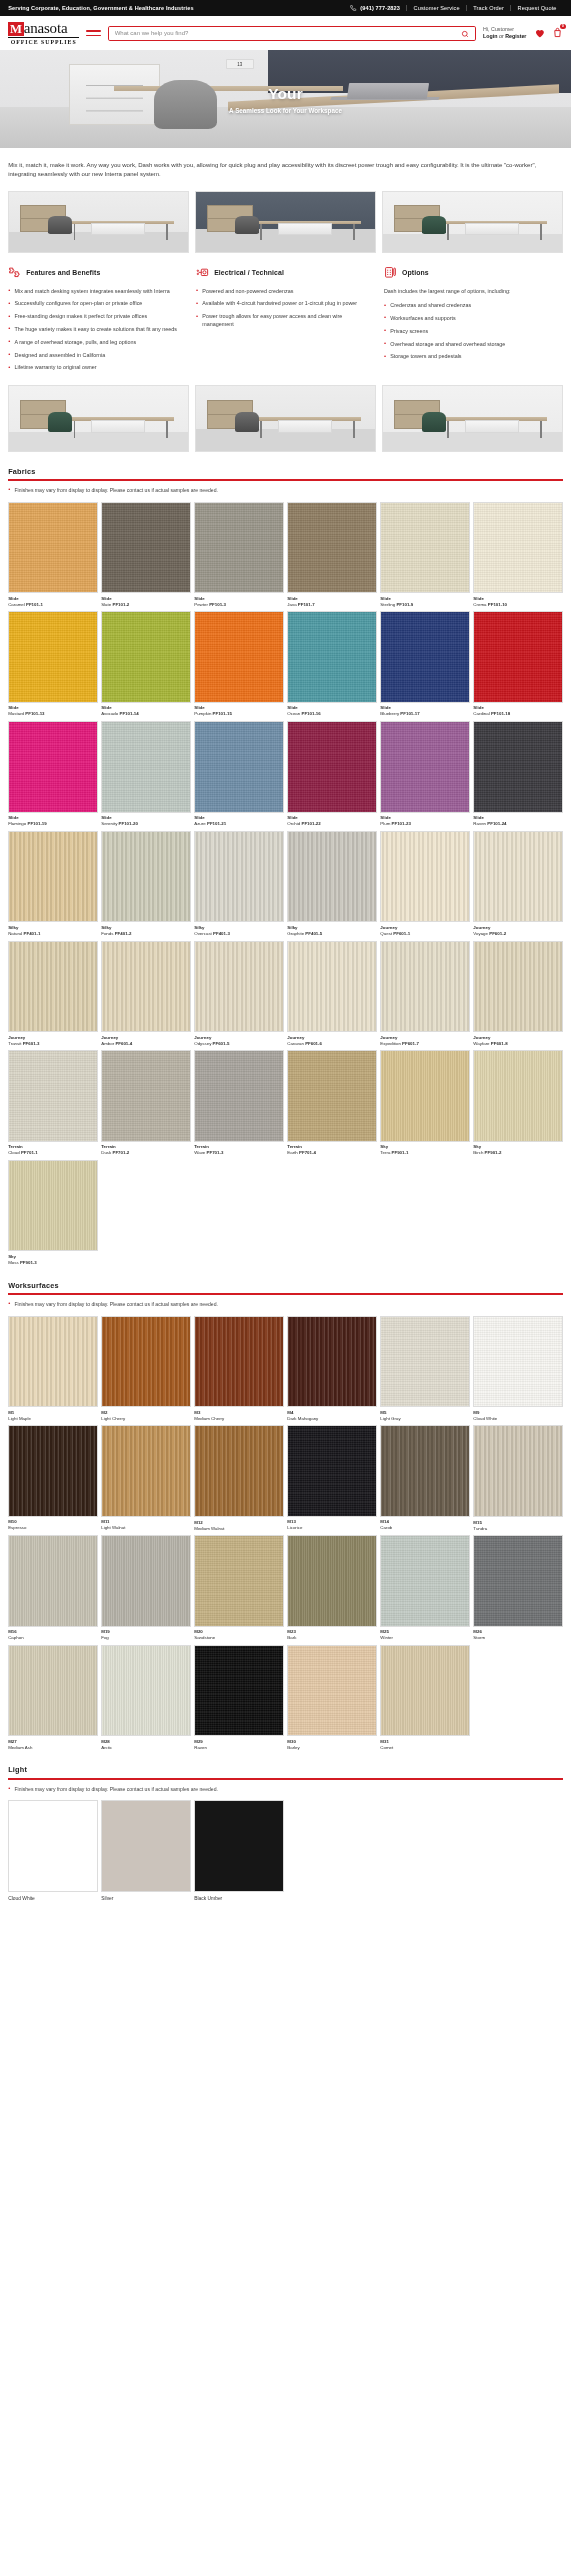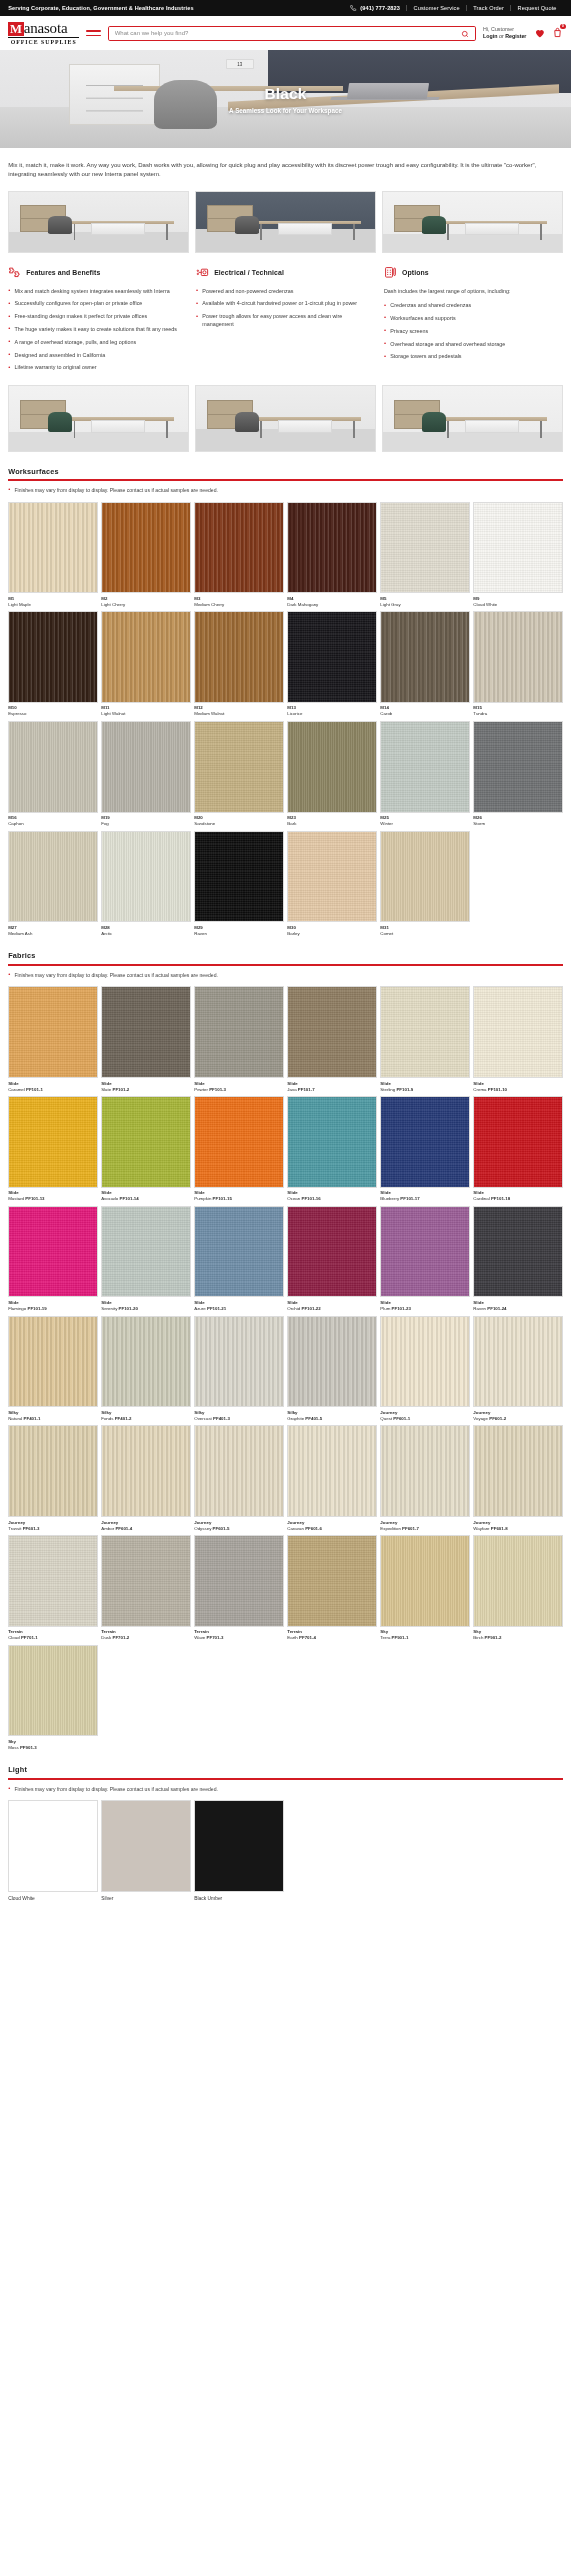--- a/index.html
+++ b/index.html
@@ -365,21 +365,21 @@
     <div class="hero-floor"></div>
     <div class="hero-cab"></div>
     <div class="hero-clock">13</div>
     <div class="hero-desk2"></div>
     <div class="hero-desk"></div>
     <div class="hero-chair"></div>
     <div class="hero-laptop-base"></div>
     <div class="hero-laptop"></div>
   </div>
   <div class="hero-overlay">
-    <div class="hero-title">Black</div>
+    <div class="hero-title">Your</div>
     <div class="hero-sub">A Seamless Look for Your Workspace</div>
   </div>
 </div>
 
 <div class="wrap">
 
   <p class="intro">Mix it, match it, make it work. Any way you work, Dash works with you, allowing for quick plug and play accessibility with its discreet power trough and easy configurability. It is the ultimate "co-worker", integrating seamlessly with our new Interra panel system.</p>
 
   <div class="img-row" id="gallery-top">
       <div class="ph">
@@ -492,20 +492,360 @@
         <div class="p-desk"></div>
         <div class="p-leg" style="left:36%;top:54%;height:26%"></div>
         <div class="p-leg" style="left:88%;top:54%;height:26%"></div>
         <div class="p-cab" style="left:46%;top:52%;width:30%;height:20%"></div>
         <div class="p-chair green" style="left:22%;top:40%;width:13%;height:30%"></div>
       </div>
     </div>
 
   <div id="sections">
       <div class="section">
+        <div class="sec-title">Fabrics</div>
+        <div class="sec-rule"></div>
+        <div class="sec-note">Finishes may vary from display to display. Please contact us if actual samples are needed.</div>
+        <div class="swatch-grid">
+          <div class="sw">
+            <div class="sw-chip" style="background: rgb(224, 165, 88);">
+              <div class="tex"></div>
+            </div>
+            <div class="sw-label">
+              <span class="brand">Slide</span>
+              <span class="nm">Caramel <b>PF101-1</b></span>
+            </div>
+          </div>
+          <div class="sw">
+            <div class="sw-chip" style="background: rgb(109, 100, 88);">
+              <div class="tex"></div>
+            </div>
+            <div class="sw-label">
+              <span class="brand">Slide</span>
+              <span class="nm">Slate <b>PF101-2</b></span>
+            </div>
+          </div>
+          <div class="sw">
+            <div class="sw-chip" style="background: rgb(154, 150, 138);">
+              <div class="tex"></div>
+            </div>
+            <div class="sw-label">
+              <span class="brand">Slide</span>
+              <span class="nm">Pewter <b>PF101-3</b></span>
+            </div>
+          </div>
+          <div class="sw">
+            <div class="sw-chip" style="background: rgb(143, 125, 98);">
+              <div class="tex"></div>
+            </div>
+            <div class="sw-label">
+              <span class="brand">Slide</span>
+              <span class="nm">Java <b>PF101-7</b></span>
+            </div>
+          </div>
+          <div class="sw">
+            <div class="sw-chip" style="background: rgb(227, 220, 196);">
+              <div class="tex"></div>
+            </div>
+            <div class="sw-label">
+              <span class="brand">Slide</span>
+              <span class="nm">Sterling <b>PF101-9</b></span>
+            </div>
+          </div>
+          <div class="sw">
+            <div class="sw-chip" style="background: rgb(240, 233, 214);">
+              <div class="tex"></div>
+            </div>
+            <div class="sw-label">
+              <span class="brand">Slide</span>
+              <span class="nm">Crema <b>PF101-10</b></span>
+            </div>
+          </div>
+          <div class="sw">
+            <div class="sw-chip" style="background: rgb(233, 176, 29);">
+              <div class="tex"></div>
+            </div>
+            <div class="sw-label">
+              <span class="brand">Slide</span>
+              <span class="nm">Mustard <b>PF101-13</b></span>
+            </div>
+          </div>
+          <div class="sw">
+            <div class="sw-chip" style="background: rgb(167, 182, 56);">
+              <div class="tex"></div>
+            </div>
+            <div class="sw-label">
+              <span class="brand">Slide</span>
+              <span class="nm">Avocado <b>PF101-14</b></span>
+            </div>
+          </div>
+          <div class="sw">
+            <div class="sw-chip" style="background: rgb(236, 112, 25);">
+              <div class="tex"></div>
+            </div>
+            <div class="sw-label">
+              <span class="brand">Slide</span>
+              <span class="nm">Pumpkin <b>PF101-15</b></span>
+            </div>
+          </div>
+          <div class="sw">
+            <div class="sw-chip" style="background: rgb(78, 154, 163);">
+              <div class="tex"></div>
+            </div>
+            <div class="sw-label">
+              <span class="brand">Slide</span>
+              <span class="nm">Ocean <b>PF101-16</b></span>
+            </div>
+          </div>
+          <div class="sw">
+            <div class="sw-chip" style="background: rgb(38, 58, 119);">
+              <div class="tex"></div>
+            </div>
+            <div class="sw-label">
+              <span class="brand">Slide</span>
+              <span class="nm">Blueberry <b>PF101-17</b></span>
+            </div>
+          </div>
+          <div class="sw">
+            <div class="sw-chip" style="background: rgb(200, 22, 29);">
+              <div class="tex"></div>
+            </div>
+            <div class="sw-label">
+              <span class="brand">Slide</span>
+              <span class="nm">Cardinal <b>PF101-18</b></span>
+            </div>
+          </div>
+          <div class="sw">
+            <div class="sw-chip" style="background: rgb(227, 25, 123);">
+              <div class="tex"></div>
+            </div>
+            <div class="sw-label">
+              <span class="brand">Slide</span>
+              <span class="nm">Flamingo <b>PF101-19</b></span>
+            </div>
+          </div>
+          <div class="sw">
+            <div class="sw-chip" style="background: rgb(191, 201, 194);">
+              <div class="tex"></div>
+            </div>
+            <div class="sw-label">
+              <span class="brand">Slide</span>
+              <span class="nm">Serenity <b>PF101-20</b></span>
+            </div>
+          </div>
+          <div class="sw">
+            <div class="sw-chip" style="background: rgb(111, 142, 168);">
+              <div class="tex"></div>
+            </div>
+            <div class="sw-label">
+              <span class="brand">Slide</span>
+              <span class="nm">Azure <b>PF101-21</b></span>
+            </div>
+          </div>
+          <div class="sw">
+            <div class="sw-chip" style="background: rgb(142, 32, 69);">
+              <div class="tex"></div>
+            </div>
+            <div class="sw-label">
+              <span class="brand">Slide</span>
+              <span class="nm">Orchid <b>PF101-22</b></span>
+            </div>
+          </div>
+          <div class="sw">
+            <div class="sw-chip" style="background: rgb(155, 94, 151);">
+              <div class="tex"></div>
+            </div>
+            <div class="sw-label">
+              <span class="brand">Slide</span>
+              <span class="nm">Plum <b>PF101-23</b></span>
+            </div>
+          </div>
+          <div class="sw">
+            <div class="sw-chip" style="background: rgb(59, 58, 63);">
+              <div class="tex"></div>
+            </div>
+            <div class="sw-label">
+              <span class="brand">Slide</span>
+              <span class="nm">Raven <b>PF101-24</b></span>
+            </div>
+          </div>
+          <div class="sw">
+            <div class="sw-chip wood" style="background: rgb(222, 199, 154);">
+              <div class="tex"></div>
+            </div>
+            <div class="sw-label">
+              <span class="brand">Silky</span>
+              <span class="nm">Natural <b>PF401-1</b></span>
+            </div>
+          </div>
+          <div class="sw">
+            <div class="sw-chip wood" style="background: rgb(205, 204, 185);">
+              <div class="tex"></div>
+            </div>
+            <div class="sw-label">
+              <span class="brand">Silky</span>
+              <span class="nm">Fonds <b>PF401-2</b></span>
+            </div>
+          </div>
+          <div class="sw">
+            <div class="sw-chip wood" style="background: rgb(217, 214, 203);">
+              <div class="tex"></div>
+            </div>
+            <div class="sw-label">
+              <span class="brand">Silky</span>
+              <span class="nm">Overcast <b>PF401-3</b></span>
+            </div>
+          </div>
+          <div class="sw">
+            <div class="sw-chip wood" style="background: rgb(201, 198, 189);">
+              <div class="tex"></div>
+            </div>
+            <div class="sw-label">
+              <span class="brand">Silky</span>
+              <span class="nm">Graphite <b>PF401-5</b></span>
+            </div>
+          </div>
+          <div class="sw">
+            <div class="sw-chip wood" style="background: rgb(239, 229, 207);">
+              <div class="tex"></div>
+            </div>
+            <div class="sw-label">
+              <span class="brand">Journey</span>
+              <span class="nm">Quest <b>PF601-1</b></span>
+            </div>
+          </div>
+          <div class="sw">
+            <div class="sw-chip wood" style="background: rgb(233, 225, 205);">
+              <div class="tex"></div>
+            </div>
+            <div class="sw-label">
+              <span class="brand">Journey</span>
+              <span class="nm">Voyage <b>PF601-2</b></span>
+            </div>
+          </div>
+          <div class="sw">
+            <div class="sw-chip wood" style="background: rgb(220, 207, 174);">
+              <div class="tex"></div>
+            </div>
+            <div class="sw-label">
+              <span class="brand">Journey</span>
+              <span class="nm">Transit <b>PF601-3</b></span>
+            </div>
+          </div>
+          <div class="sw">
+            <div class="sw-chip wood" style="background: rgb(226, 214, 186);">
+              <div class="tex"></div>
+            </div>
+            <div class="sw-label">
+              <span class="brand">Journey</span>
+              <span class="nm">Ambor <b>PF601-4</b></span>
+            </div>
+          </div>
+          <div class="sw">
+            <div class="sw-chip wood" style="background: rgb(227, 218, 196);">
+              <div class="tex"></div>
+            </div>
+            <div class="sw-label">
+              <span class="brand">Journey</span>
+              <span class="nm">Odyssey <b>PF601-5</b></span>
+            </div>
+          </div>
+          <div class="sw">
+            <div class="sw-chip wood" style="background: rgb(232, 224, 203);">
+              <div class="tex"></div>
+            </div>
+            <div class="sw-label">
+              <span class="brand">Journey</span>
+              <span class="nm">Caravan <b>PF601-6</b></span>
+            </div>
+          </div>
+          <div class="sw">
+            <div class="sw-chip wood" style="background: rgb(228, 221, 201);">
+              <div class="tex"></div>
+            </div>
+            <div class="sw-label">
+              <span class="brand">Journey</span>
+              <span class="nm">Expedition <b>PF601-7</b></span>
+            </div>
+          </div>
+          <div class="sw">
+            <div class="sw-chip wood" style="background: rgb(223, 213, 187);">
+              <div class="tex"></div>
+            </div>
+            <div class="sw-label">
+              <span class="brand">Journey</span>
+              <span class="nm">Wayfare <b>PF601-8</b></span>
+            </div>
+          </div>
+          <div class="sw">
+            <div class="sw-chip" style="background: rgb(217, 213, 198);">
+              <div class="tex"></div>
+            </div>
+            <div class="sw-label">
+              <span class="brand">Terrain</span>
+              <span class="nm">Cloud <b>PF701-1</b></span>
+            </div>
+          </div>
+          <div class="sw">
+            <div class="sw-chip" style="background: rgb(184, 178, 164);">
+              <div class="tex"></div>
+            </div>
+            <div class="sw-label">
+              <span class="brand">Terrain</span>
+              <span class="nm">Dusk <b>PF701-2</b></span>
+            </div>
+          </div>
+          <div class="sw">
+            <div class="sw-chip" style="background: rgb(168, 164, 157);">
+              <div class="tex"></div>
+            </div>
+            <div class="sw-label">
+              <span class="brand">Terrain</span>
+              <span class="nm">Wave <b>PF701-3</b></span>
+            </div>
+          </div>
+          <div class="sw">
+            <div class="sw-chip" style="background: rgb(189, 167, 120);">
+              <div class="tex"></div>
+            </div>
+            <div class="sw-label">
+              <span class="brand">Terrain</span>
+              <span class="nm">Earth <b>PF701-4</b></span>
+            </div>
+          </div>
+          <div class="sw">
+            <div class="sw-chip vert" style="background: rgb(216, 196, 146);">
+              <div class="tex"></div>
+            </div>
+            <div class="sw-label">
+              <span class="brand">Sky</span>
+              <span class="nm">Terra <b>PF901-1</b></span>
+            </div>
+          </div>
+          <div class="sw">
+            <div class="sw-chip vert" style="background: rgb(221, 211, 173);">
+              <div class="tex"></div>
+            </div>
+            <div class="sw-label">
+              <span class="brand">Sky</span>
+              <span class="nm">Birch <b>PF901-2</b></span>
+            </div>
+          </div>
+          <div class="sw">
+            <div class="sw-chip vert" style="background: rgb(215, 207, 168);">
+              <div class="tex"></div>
+            </div>
+            <div class="sw-label">
+              <span class="brand">Sky</span>
+              <span class="nm">Moss <b>PF901-3</b></span>
+            </div>
+          </div>
+        </div>
+      </div>
+      <div class="section">
         <div class="sec-title">Worksurfaces</div>
         <div class="sec-rule"></div>
         <div class="sec-note">Finishes may vary from display to display. Please contact us if actual samples are needed.</div>
         <div class="swatch-grid">
           <div class="sw">
             <div class="sw-chip wood" style="background: rgb(231, 215, 184);">
               <div class="tex"></div>
             </div>
             <div class="sw-label">
               <span class="brand">M1</span>
@@ -701,360 +1041,20 @@
               <span class="nm">Barley</span>
             </div>
           </div>
           <div class="sw">
             <div class="sw-chip vert" style="background: rgb(216, 201, 168);">
               <div class="tex"></div>
             </div>
             <div class="sw-label">
               <span class="brand">M31</span>
               <span class="nm">Comet</span>
-            </div>
-          </div>
-        </div>
-      </div>
-      <div class="section">
-        <div class="sec-title">Fabrics</div>
-        <div class="sec-rule"></div>
-        <div class="sec-note">Finishes may vary from display to display. Please contact us if actual samples are needed.</div>
-        <div class="swatch-grid">
-          <div class="sw">
-            <div class="sw-chip" style="background: rgb(224, 165, 88);">
-              <div class="tex"></div>
-            </div>
-            <div class="sw-label">
-              <span class="brand">Slide</span>
-              <span class="nm">Caramel <b>PF101-1</b></span>
-            </div>
-          </div>
-          <div class="sw">
-            <div class="sw-chip" style="background: rgb(109, 100, 88);">
-              <div class="tex"></div>
-            </div>
-            <div class="sw-label">
-              <span class="brand">Slide</span>
-              <span class="nm">Slate <b>PF101-2</b></span>
-            </div>
-          </div>
-          <div class="sw">
-            <div class="sw-chip" style="background: rgb(154, 150, 138);">
-              <div class="tex"></div>
-            </div>
-            <div class="sw-label">
-              <span class="brand">Slide</span>
-              <span class="nm">Pewter <b>PF101-3</b></span>
-            </div>
-          </div>
-          <div class="sw">
-            <div class="sw-chip" style="background: rgb(143, 125, 98);">
-              <div class="tex"></div>
-            </div>
-            <div class="sw-label">
-              <span class="brand">Slide</span>
-              <span class="nm">Java <b>PF101-7</b></span>
-            </div>
-          </div>
-          <div class="sw">
-            <div class="sw-chip" style="background: rgb(227, 220, 196);">
-              <div class="tex"></div>
-            </div>
-            <div class="sw-label">
-              <span class="brand">Slide</span>
-              <span class="nm">Sterling <b>PF101-9</b></span>
-            </div>
-          </div>
-          <div class="sw">
-            <div class="sw-chip" style="background: rgb(240, 233, 214);">
-              <div class="tex"></div>
-            </div>
-            <div class="sw-label">
-              <span class="brand">Slide</span>
-              <span class="nm">Crema <b>PF101-10</b></span>
-            </div>
-          </div>
-          <div class="sw">
-            <div class="sw-chip" style="background: rgb(233, 176, 29);">
-              <div class="tex"></div>
-            </div>
-            <div class="sw-label">
-              <span class="brand">Slide</span>
-              <span class="nm">Mustard <b>PF101-13</b></span>
-            </div>
-          </div>
-          <div class="sw">
-            <div class="sw-chip" style="background: rgb(167, 182, 56);">
-              <div class="tex"></div>
-            </div>
-            <div class="sw-label">
-              <span class="brand">Slide</span>
-              <span class="nm">Avocado <b>PF101-14</b></span>
-            </div>
-          </div>
-          <div class="sw">
-            <div class="sw-chip" style="background: rgb(236, 112, 25);">
-              <div class="tex"></div>
-            </div>
-            <div class="sw-label">
-              <span class="brand">Slide</span>
-              <span class="nm">Pumpkin <b>PF101-15</b></span>
-            </div>
-          </div>
-          <div class="sw">
-            <div class="sw-chip" style="background: rgb(78, 154, 163);">
-              <div class="tex"></div>
-            </div>
-            <div class="sw-label">
-              <span class="brand">Slide</span>
-              <span class="nm">Ocean <b>PF101-16</b></span>
-            </div>
-          </div>
-          <div class="sw">
-            <div class="sw-chip" style="background: rgb(38, 58, 119);">
-              <div class="tex"></div>
-            </div>
-            <div class="sw-label">
-              <span class="brand">Slide</span>
-              <span class="nm">Blueberry <b>PF101-17</b></span>
-            </div>
-          </div>
-          <div class="sw">
-            <div class="sw-chip" style="background: rgb(200, 22, 29);">
-              <div class="tex"></div>
-            </div>
-            <div class="sw-label">
-              <span class="brand">Slide</span>
-              <span class="nm">Cardinal <b>PF101-18</b></span>
-            </div>
-          </div>
-          <div class="sw">
-            <div class="sw-chip" style="background: rgb(227, 25, 123);">
-              <div class="tex"></div>
-            </div>
-            <div class="sw-label">
-              <span class="brand">Slide</span>
-              <span class="nm">Flamingo <b>PF101-19</b></span>
-            </div>
-          </div>
-          <div class="sw">
-            <div class="sw-chip" style="background: rgb(191, 201, 194);">
-              <div class="tex"></div>
-            </div>
-            <div class="sw-label">
-              <span class="brand">Slide</span>
-              <span class="nm">Serenity <b>PF101-20</b></span>
-            </div>
-          </div>
-          <div class="sw">
-            <div class="sw-chip" style="background: rgb(111, 142, 168);">
-              <div class="tex"></div>
-            </div>
-            <div class="sw-label">
-              <span class="brand">Slide</span>
-              <span class="nm">Azure <b>PF101-21</b></span>
-            </div>
-          </div>
-          <div class="sw">
-            <div class="sw-chip" style="background: rgb(142, 32, 69);">
-              <div class="tex"></div>
-            </div>
-            <div class="sw-label">
-              <span class="brand">Slide</span>
-              <span class="nm">Orchid <b>PF101-22</b></span>
-            </div>
-          </div>
-          <div class="sw">
-            <div class="sw-chip" style="background: rgb(155, 94, 151);">
-              <div class="tex"></div>
-            </div>
-            <div class="sw-label">
-              <span class="brand">Slide</span>
-              <span class="nm">Plum <b>PF101-23</b></span>
-            </div>
-          </div>
-          <div class="sw">
-            <div class="sw-chip" style="background: rgb(59, 58, 63);">
-              <div class="tex"></div>
-            </div>
-            <div class="sw-label">
-              <span class="brand">Slide</span>
-              <span class="nm">Raven <b>PF101-24</b></span>
-            </div>
-          </div>
-          <div class="sw">
-            <div class="sw-chip wood" style="background: rgb(222, 199, 154);">
-              <div class="tex"></div>
-            </div>
-            <div class="sw-label">
-              <span class="brand">Silky</span>
-              <span class="nm">Natural <b>PF401-1</b></span>
-            </div>
-          </div>
-          <div class="sw">
-            <div class="sw-chip wood" style="background: rgb(205, 204, 185);">
-              <div class="tex"></div>
-            </div>
-            <div class="sw-label">
-              <span class="brand">Silky</span>
-              <span class="nm">Fonds <b>PF401-2</b></span>
-            </div>
-          </div>
-          <div class="sw">
-            <div class="sw-chip wood" style="background: rgb(217, 214, 203);">
-              <div class="tex"></div>
-            </div>
-            <div class="sw-label">
-              <span class="brand">Silky</span>
-              <span class="nm">Overcast <b>PF401-3</b></span>
-            </div>
-          </div>
-          <div class="sw">
-            <div class="sw-chip wood" style="background: rgb(201, 198, 189);">
-              <div class="tex"></div>
-            </div>
-            <div class="sw-label">
-              <span class="brand">Silky</span>
-              <span class="nm">Graphite <b>PF401-5</b></span>
-            </div>
-          </div>
-          <div class="sw">
-            <div class="sw-chip wood" style="background: rgb(239, 229, 207);">
-              <div class="tex"></div>
-            </div>
-            <div class="sw-label">
-              <span class="brand">Journey</span>
-              <span class="nm">Quest <b>PF601-1</b></span>
-            </div>
-          </div>
-          <div class="sw">
-            <div class="sw-chip wood" style="background: rgb(233, 225, 205);">
-              <div class="tex"></div>
-            </div>
-            <div class="sw-label">
-              <span class="brand">Journey</span>
-              <span class="nm">Voyage <b>PF601-2</b></span>
-            </div>
-          </div>
-          <div class="sw">
-            <div class="sw-chip wood" style="background: rgb(220, 207, 174);">
-              <div class="tex"></div>
-            </div>
-            <div class="sw-label">
-              <span class="brand">Journey</span>
-              <span class="nm">Transit <b>PF601-3</b></span>
-            </div>
-          </div>
-          <div class="sw">
-            <div class="sw-chip wood" style="background: rgb(226, 214, 186);">
-              <div class="tex"></div>
-            </div>
-            <div class="sw-label">
-              <span class="brand">Journey</span>
-              <span class="nm">Ambor <b>PF601-4</b></span>
-            </div>
-          </div>
-          <div class="sw">
-            <div class="sw-chip wood" style="background: rgb(227, 218, 196);">
-              <div class="tex"></div>
-            </div>
-            <div class="sw-label">
-              <span class="brand">Journey</span>
-              <span class="nm">Odyssey <b>PF601-5</b></span>
-            </div>
-          </div>
-          <div class="sw">
-            <div class="sw-chip wood" style="background: rgb(232, 224, 203);">
-              <div class="tex"></div>
-            </div>
-            <div class="sw-label">
-              <span class="brand">Journey</span>
-              <span class="nm">Caravan <b>PF601-6</b></span>
-            </div>
-          </div>
-          <div class="sw">
-            <div class="sw-chip wood" style="background: rgb(228, 221, 201);">
-              <div class="tex"></div>
-            </div>
-            <div class="sw-label">
-              <span class="brand">Journey</span>
-              <span class="nm">Expedition <b>PF601-7</b></span>
-            </div>
-          </div>
-          <div class="sw">
-            <div class="sw-chip wood" style="background: rgb(223, 213, 187);">
-              <div class="tex"></div>
-            </div>
-            <div class="sw-label">
-              <span class="brand">Journey</span>
-              <span class="nm">Wayfare <b>PF601-8</b></span>
-            </div>
-          </div>
-          <div class="sw">
-            <div class="sw-chip" style="background: rgb(217, 213, 198);">
-              <div class="tex"></div>
-            </div>
-            <div class="sw-label">
-              <span class="brand">Terrain</span>
-              <span class="nm">Cloud <b>PF701-1</b></span>
-            </div>
-          </div>
-          <div class="sw">
-            <div class="sw-chip" style="background: rgb(184, 178, 164);">
-              <div class="tex"></div>
-            </div>
-            <div class="sw-label">
-              <span class="brand">Terrain</span>
-              <span class="nm">Dusk <b>PF701-2</b></span>
-            </div>
-          </div>
-          <div class="sw">
-            <div class="sw-chip" style="background: rgb(168, 164, 157);">
-              <div class="tex"></div>
-            </div>
-            <div class="sw-label">
-              <span class="brand">Terrain</span>
-              <span class="nm">Wave <b>PF701-3</b></span>
-            </div>
-          </div>
-          <div class="sw">
-            <div class="sw-chip" style="background: rgb(189, 167, 120);">
-              <div class="tex"></div>
-            </div>
-            <div class="sw-label">
-              <span class="brand">Terrain</span>
-              <span class="nm">Earth <b>PF701-4</b></span>
-            </div>
-          </div>
-          <div class="sw">
-            <div class="sw-chip vert" style="background: rgb(216, 196, 146);">
-              <div class="tex"></div>
-            </div>
-            <div class="sw-label">
-              <span class="brand">Sky</span>
-              <span class="nm">Terra <b>PF901-1</b></span>
-            </div>
-          </div>
-          <div class="sw">
-            <div class="sw-chip vert" style="background: rgb(221, 211, 173);">
-              <div class="tex"></div>
-            </div>
-            <div class="sw-label">
-              <span class="brand">Sky</span>
-              <span class="nm">Birch <b>PF901-2</b></span>
-            </div>
-          </div>
-          <div class="sw">
-            <div class="sw-chip vert" style="background: rgb(215, 207, 168);">
-              <div class="tex"></div>
-            </div>
-            <div class="sw-label">
-              <span class="brand">Sky</span>
-              <span class="nm">Moss <b>PF901-3</b></span>
             </div>
           </div>
         </div>
       </div>
       <div class="section">
         <div class="sec-title">Light</div>
         <div class="sec-rule"></div>
         <div class="sec-note">Finishes may vary from display to display. Please contact us if actual samples are needed.</div>
         <div class="swatch-grid paints">
           <div class="sw">

